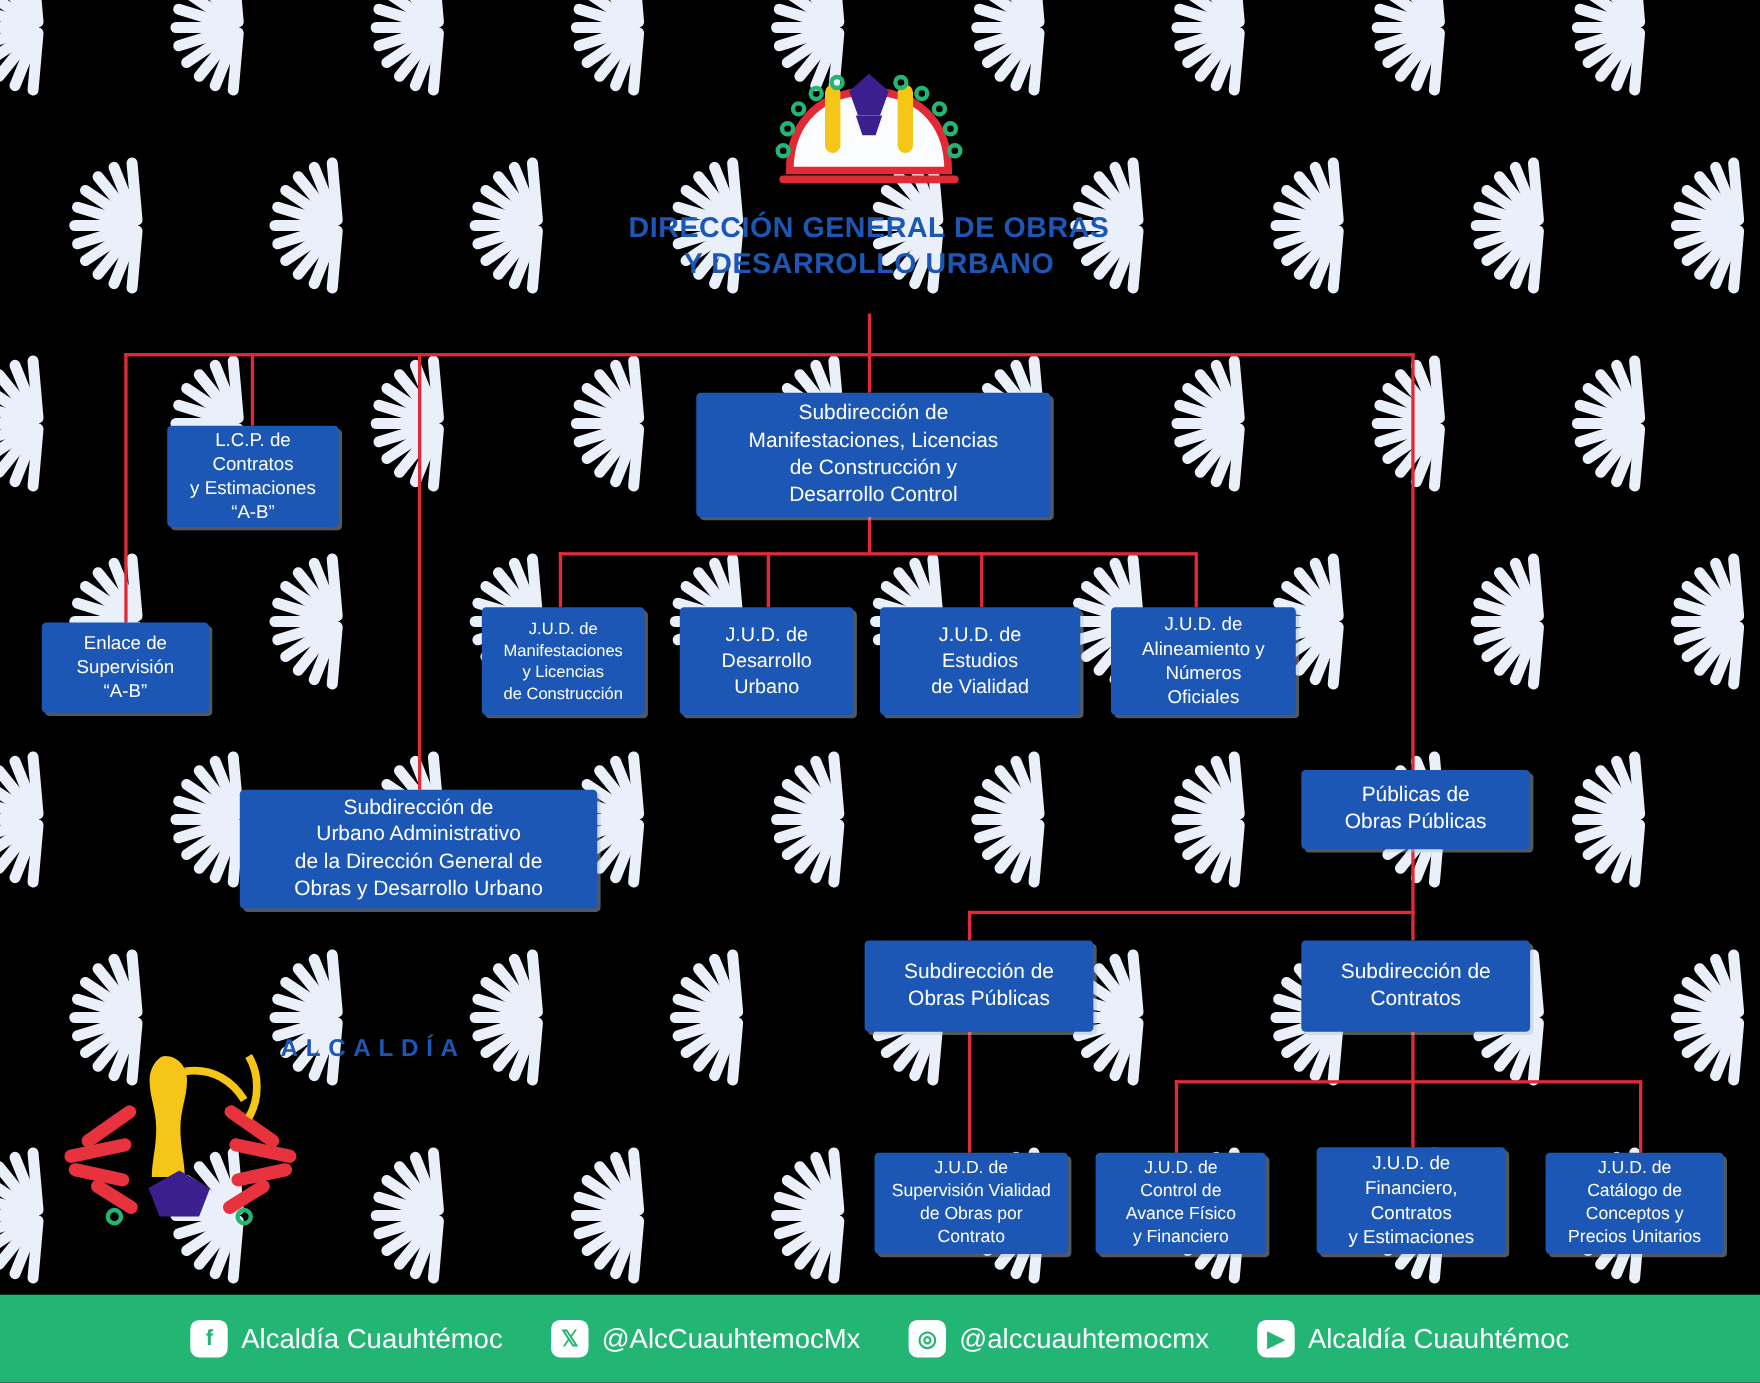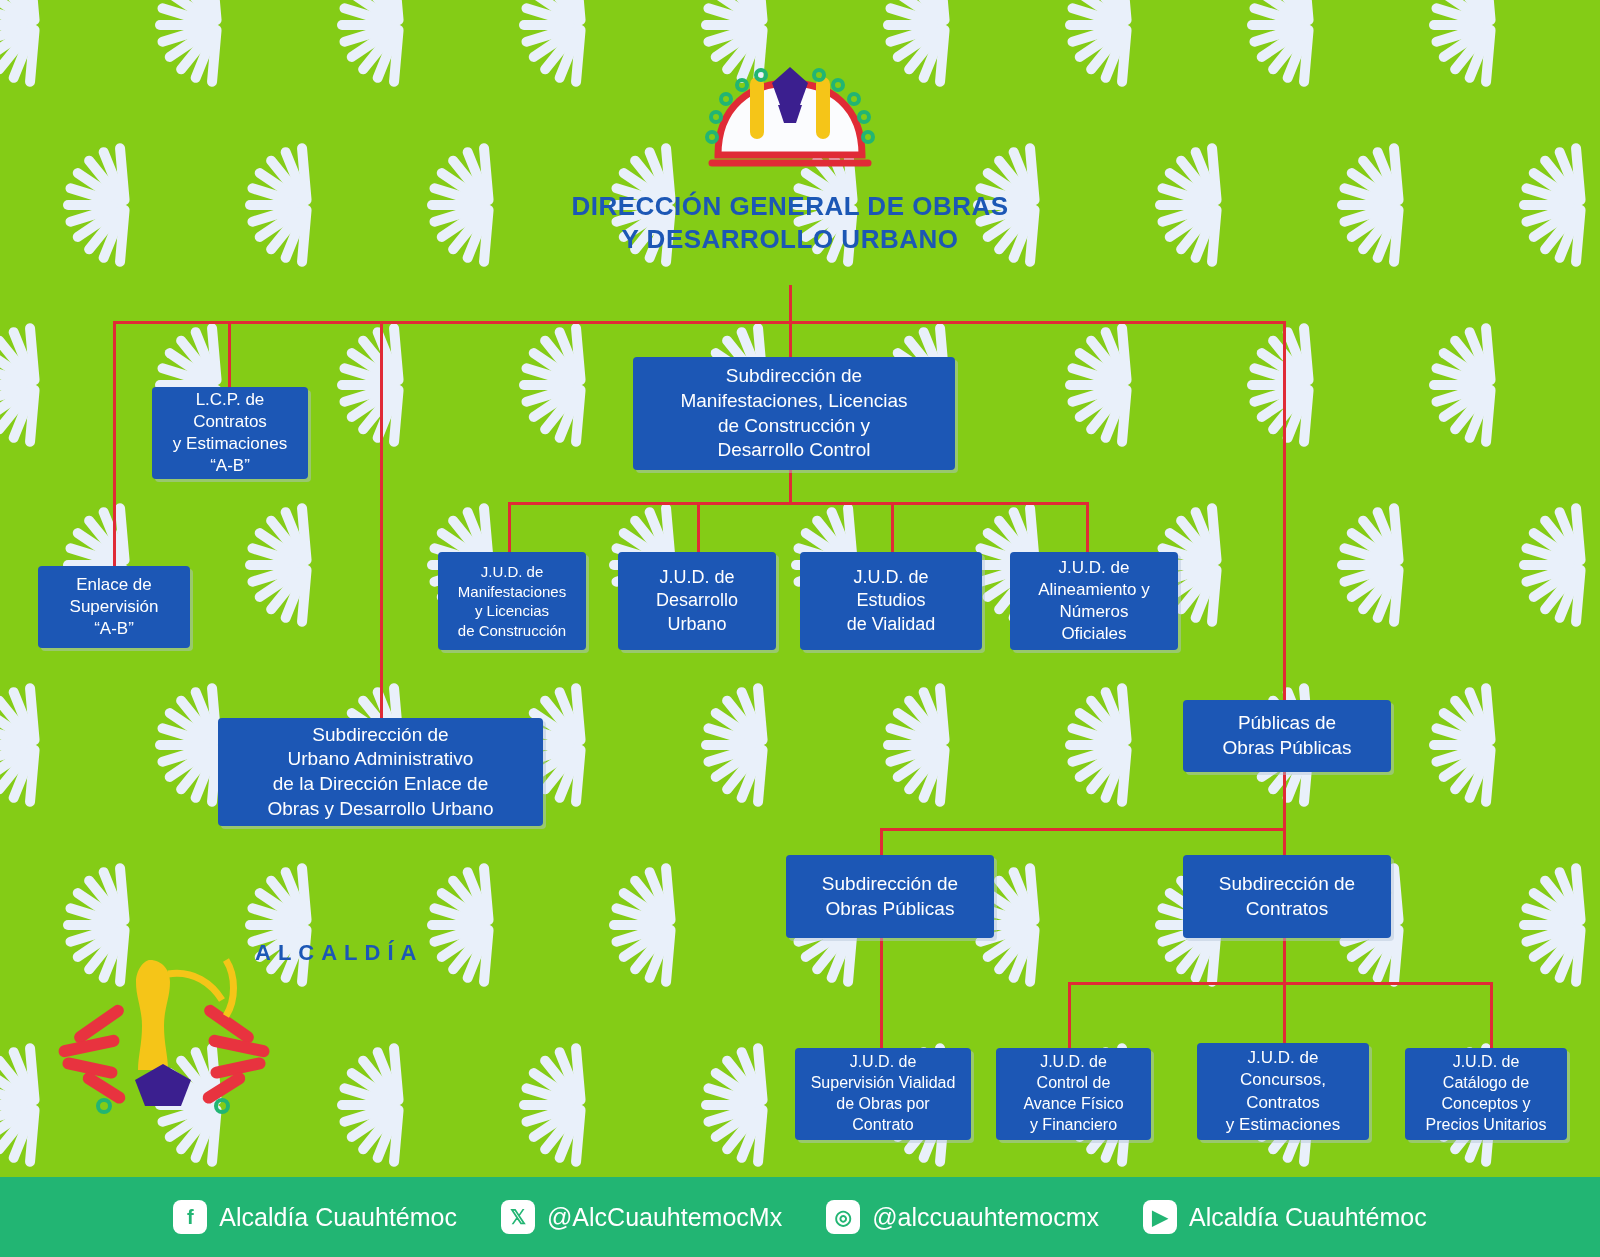--- a/index.html
+++ b/index.html
@@ -5,21 +5,21 @@
   html,body{margin:0;padding:0;}
   body{
     width:1600px;height:1257px;
     background:#ffffff;
     font-family:"Liberation Sans", sans-serif;
     overflow:hidden;
     position:relative;
   }
   #stage{
     position:absolute;inset:0;
-    background:#84cc16;
+    background:#000000;
     overflow:hidden;
   }
   
   .wm{
     position:absolute;
     width:190px;height:190px;
     opacity:1;
     pointer-events:none;
   }
   .wm i{
@@ -1030,21 +1030,21 @@
          <span>Alineamiento y</span>
          <span>Números</span>
          <span>Oficiales</span>
       </div>
   </div>
 
   <div class="box" style="left:218px;top:718px;width:325px;height:108px;font-size:19px;">
     <div>
         <span>Subdirección de</span>
          <span>Urbano Administrativo</span>
-         <span>de la Dirección Enlace de</span>
+         <span>de la Dirección General de</span>
          <span>Obras y Desarrollo Urbano</span>
       </div>
   </div>
 
   <div class="box" style="left:1183px;top:700px;width:208px;height:72px;font-size:19px;">
     <div>
         <span>Públicas de</span>
          <span>Obras Públicas</span>
       </div>
   </div>
@@ -1077,21 +1077,21 @@
         <span>J.U.D. de</span>
          <span>Control de</span>
          <span>Avance Físico</span>
          <span>y Financiero</span>
       </div>
   </div>
 
   <div class="box" style="left:1197px;top:1043px;width:172px;height:97px;font-size:17px;">
     <div>
         <span>J.U.D. de</span>
-         <span>Concursos,</span>
+         <span>Financiero,</span>
          <span>Contratos</span>
          <span>y Estimaciones</span>
       </div>
   </div>
 
   <div class="box" style="left:1405px;top:1048px;width:162px;height:92px;font-size:16px;">
     <div>
         <span>J.U.D. de</span>
          <span>Catálogo de</span>
          <span>Conceptos y</span>

